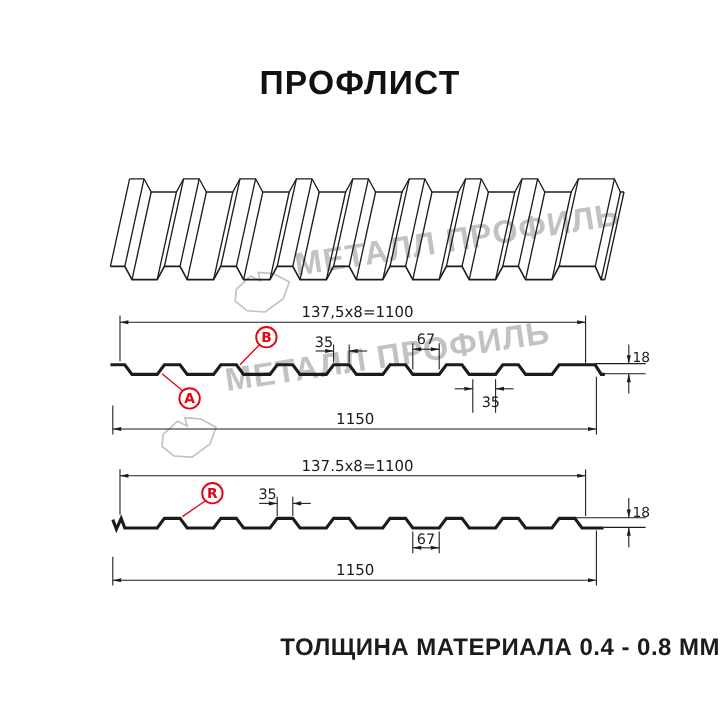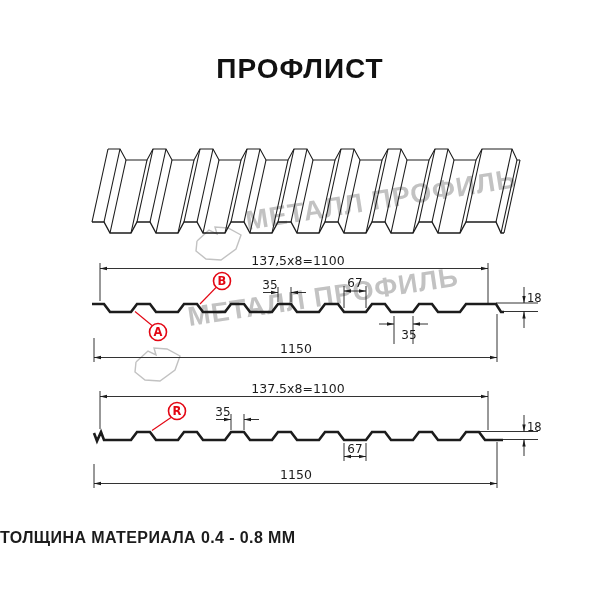--- a/index.html
+++ b/index.html
@@ -2,22 +2,22 @@
 <html><head>
 <meta charset="utf-8">
 <style>
   html,body{margin:0;padding:0;background:#ffffff;}
   .stage{position:relative;width:600px;height:600px;background:#ffffff;overflow:hidden;
          font-family:"Liberation Sans",sans-serif;}
   .title{position:absolute;left:0;right:0;top:54px;text-align:center;
          font-weight:bold;font-size:28px;line-height:1.1;letter-spacing:1px;color:#111;}
   .subtitle{position:absolute;left:0;right:0;top:85px;text-align:center;
          font-weight:bold;font-size:13px;letter-spacing:0.5px;color:#111;}
-  .footer{position:absolute;left:0;right:0;top:529px;text-align:left;
-         font-weight:bold;font-size:16px;letter-spacing:0.4px;color:#1c1c1c;}
+  .footer{position:absolute;left:0;right:0;top:529px;text-align:right;
+         font-weight:bold;font-size:20px;letter-spacing:0.4px;color:#1c1c1c;}
   .wm{position:absolute;font-weight:bold;font-size:27px;letter-spacing:1px;
       color:#c2c2c2;white-space:nowrap;transform-origin:0 50%;user-select:none;}
   .wm1{left:246px;top:206px;transform:rotate(-9deg);}
   .wm2{left:188px;top:302px;transform:rotate(-8.5deg);}
   svg.draw{position:absolute;left:0;top:0;}
 </style>
 </head>
 <body>
 
 <div class="stage">

